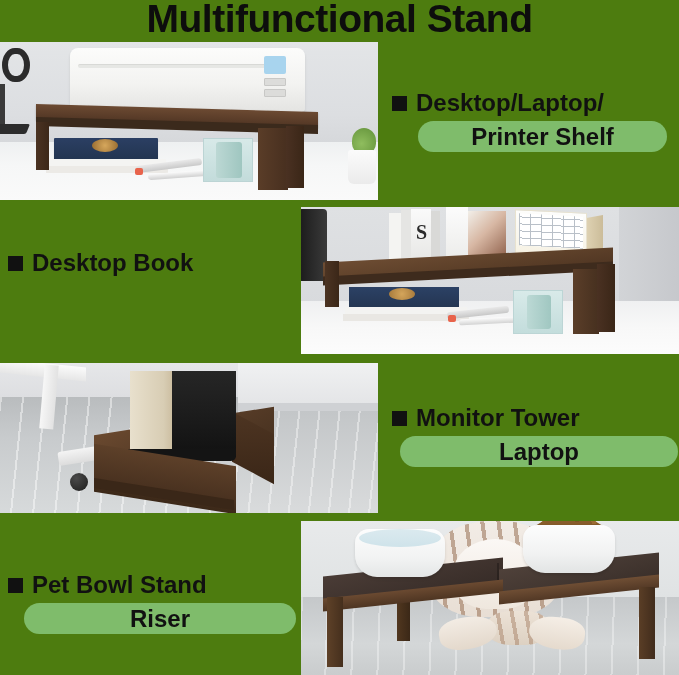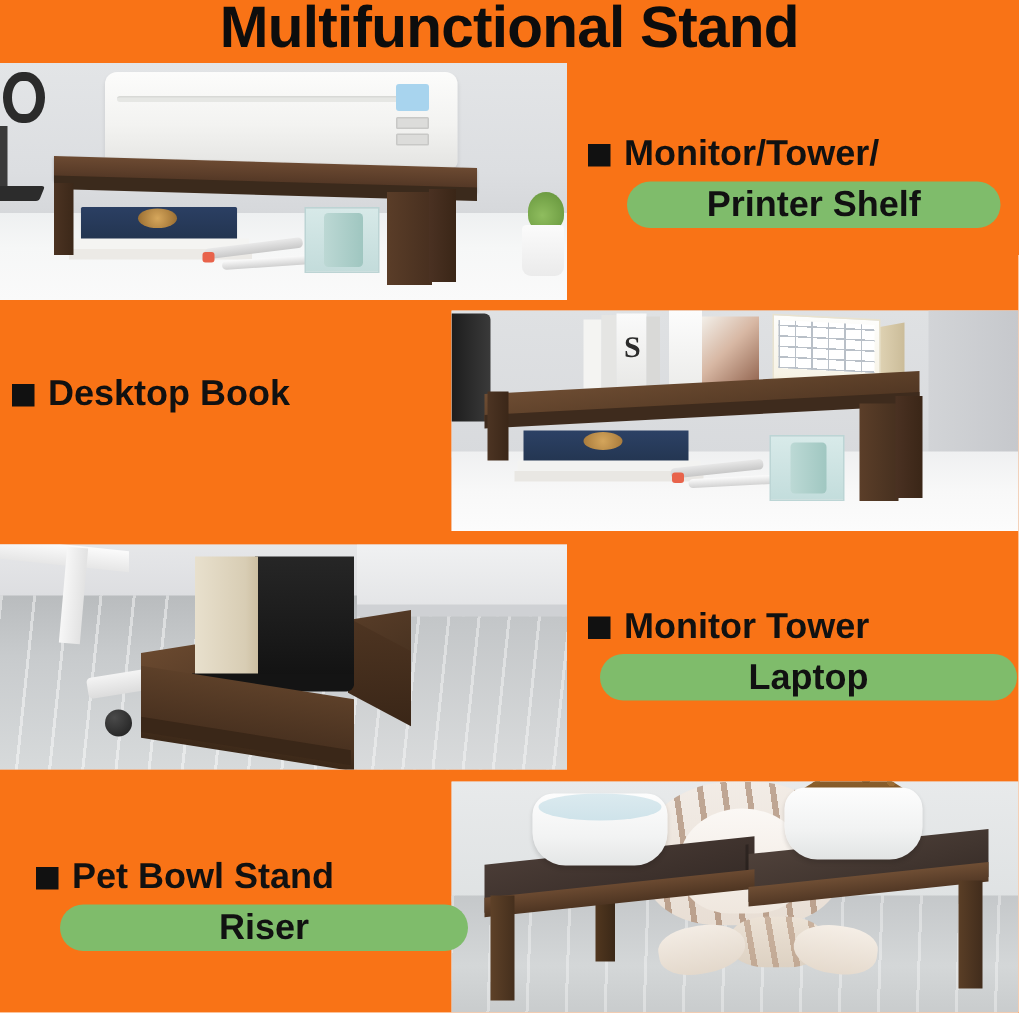--- a/index.html
+++ b/index.html
@@ -1,19 +1,19 @@
 <!DOCTYPE html>
 <html><head>
 <meta charset="utf-8">
 <style>
   * { margin:0; padding:0; box-sizing:border-box; }
   html,body { width:679px; height:675px; background:#ffffff; overflow:hidden; }
   body { font-family:"Liberation Sans", sans-serif; position:relative; }
 
-  #page { position:relative; width:679px; height:675px; background:#f97316; }
+  #page { position:relative; width:679px; height:675px; background:#4d7c0f; }
 
   
   .title {
     position:absolute; left:0; top:-2px; width:679px; height:42px;
     text-align:center; font-weight:bold; font-size:39px; letter-spacing:-0.5px;
     color:#0d0d0d; line-height:42px; white-space:nowrap;
   }
 
   
   .photo { position:absolute; overflow:hidden; background:#e9eaec; }
@@ -21,21 +21,21 @@
   #photo1 { left:0;   top:42px;  width:378px; height:158px; }
   #photo2 { left:301px; top:207px; width:378px; height:147px; }
   #photo3 { left:0;   top:363px; width:378px; height:150px; }
   #photo4 { left:301px; top:521px; width:378px; height:154px; }
 
   
   .label-block { position:absolute; }
   #label1 { left:392px; top:88px;  width:287px; }
   #label2 { left:8px;   top:248px; width:287px; }
   #label3 { left:392px; top:403px; width:287px; }
-  #label4 { left:24px;   top:570px; width:287px;text-align:right; }
+  #label4 { left:8px;   top:570px; width:287px;text-align:right; }
 
   .label-line1 {
     display:flex; align-items:center; gap:9px;
     font-weight:bold; font-size:24px; color:#111; white-space:nowrap;
     line-height:30px;
   }
   .bullet-square {
     display:inline-block; width:15px; height:15px; background:#111; flex:none;
   }
   .pill {
@@ -301,21 +301,21 @@
     <div class="legL"></div>
     <div class="legR"></div>
     <div class="legRside"></div>
     <div class="plant"></div>
     <div class="plantpot"></div>
   </div>
 
   <div class="label-block" id="label1">
     <div class="label-line1">
       <span class="bullet-square"></span>
-      <span>Monitor/Tower/</span>
+      <span>Desktop/Laptop/</span>
     </div>
     <div class="pill">Printer Shelf</div>
   </div>
 
   <div class="photo" id="photo2">
     <div class="wall"></div>
     <div class="wallR"></div>
     <div class="desk"></div>
     <div class="monitoredge"></div>
     <div class="bk1"></div>

